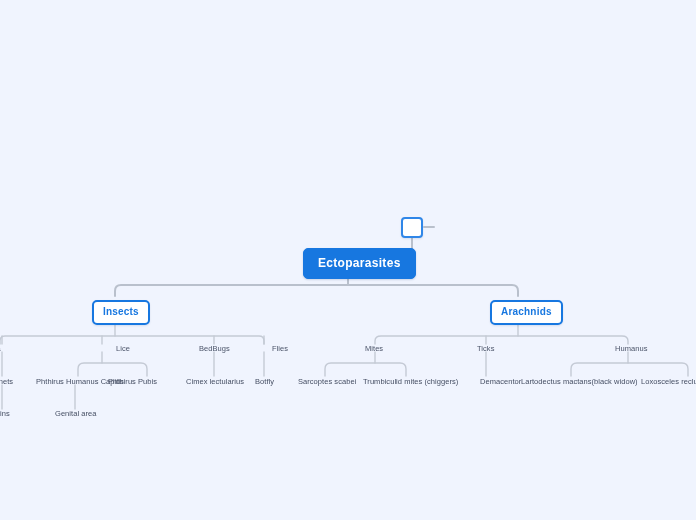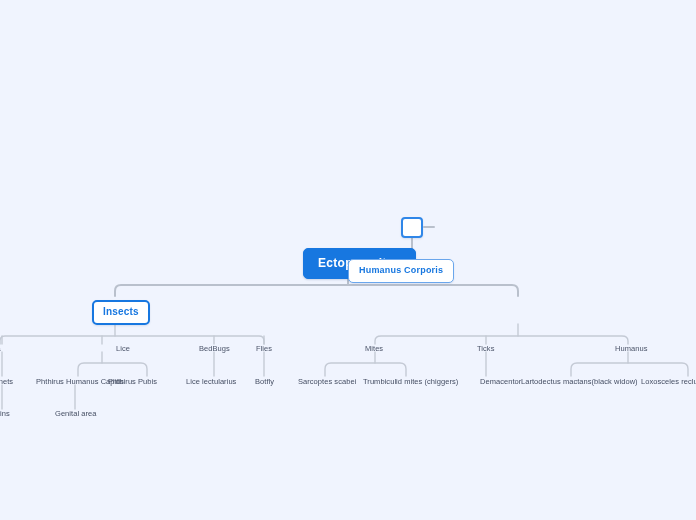--- a/index.html
+++ b/index.html
@@ -158,34 +158,34 @@
 
       <path d="M 628 352 L 628 363"></path>
       <path d="M 571 376 L 571 369 Q 571 363 577 363 L 682 363 Q 688 363 688 369 L 688 376"></path>
     </g>
   </svg>
 
   <div class="node blank" style="left:401px; top:217px;"></div>
 
   <div class="node root" style="left:303px; top:248px;">Ectoparasites</div>
 
-  <div class="node sub-root" style="left:348px; top:259px;">Humanus Corporis</div>
 
   <div class="node branch" style="left:92px; top:300px;">Insects</div>
 
+  <div class="node branch" style="left:490px; top:300px;">Arachnids</div>
 
   <div class="node leaf" style="left:-6px; top:344px;">ra</div>
   <div class="node leaf" style="left:94px; top:344px;padding-left:22px;">Lice</div>
   <div class="node leaf" style="left:199px; top:344px;">BedBugs</div>
-  <div class="node leaf" style="left:256px; top:344px;">Flies</div>
+  <div class="node leaf" style="left:272px; top:344px;">Flies</div>
 
   <div class="node leaf level3" style="left:-8px; top:377px;">ornets</div>
   <div class="node leaf level3" style="left:36px; top:377px;">Phthirus Humanus Capitis</div>
   <div class="node leaf level3" style="left:108px; top:377px;">Phthirus Pubis</div>
-  <div class="node leaf level3" style="left:186px; top:377px;">Lice lectularius</div>
+  <div class="node leaf level3" style="left:186px; top:377px;">Cimex lectularius</div>
   <div class="node leaf level3" style="left:255px; top:377px;">Botfly</div>
 
   <div class="node leaf level3" style="left:-8px; top:409px;">oxins</div>
   <div class="node leaf level3" style="left:55px; top:409px;">Genital area</div>
 
   <div class="node leaf" style="left:365px; top:344px;">Mites</div>
   <div class="node leaf" style="left:477px; top:344px;">Ticks</div>
   <div class="node leaf" style="left:615px; top:344px;">Humanus</div>
 
   <div class="node leaf level3" style="left:298px; top:377px;">Sarcoptes scabei</div>

